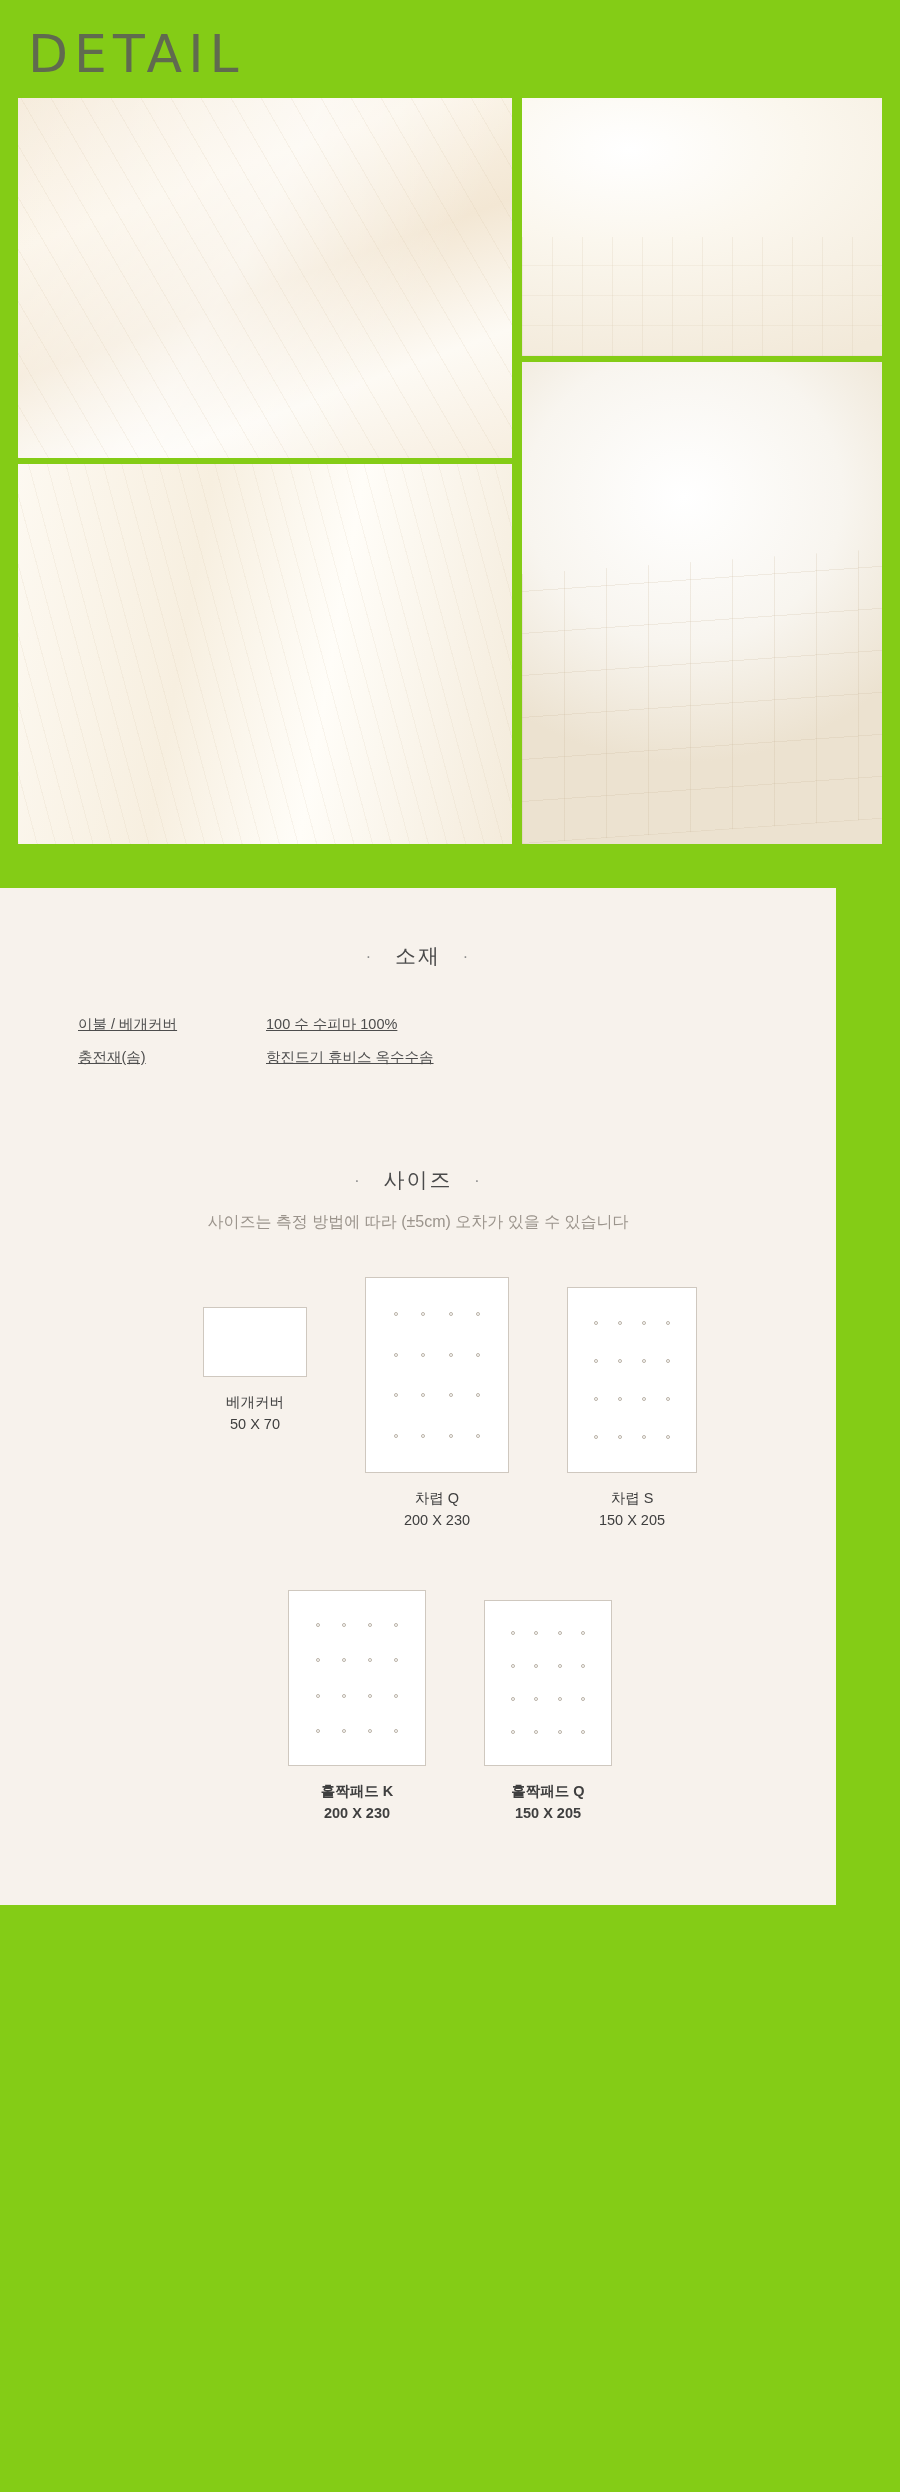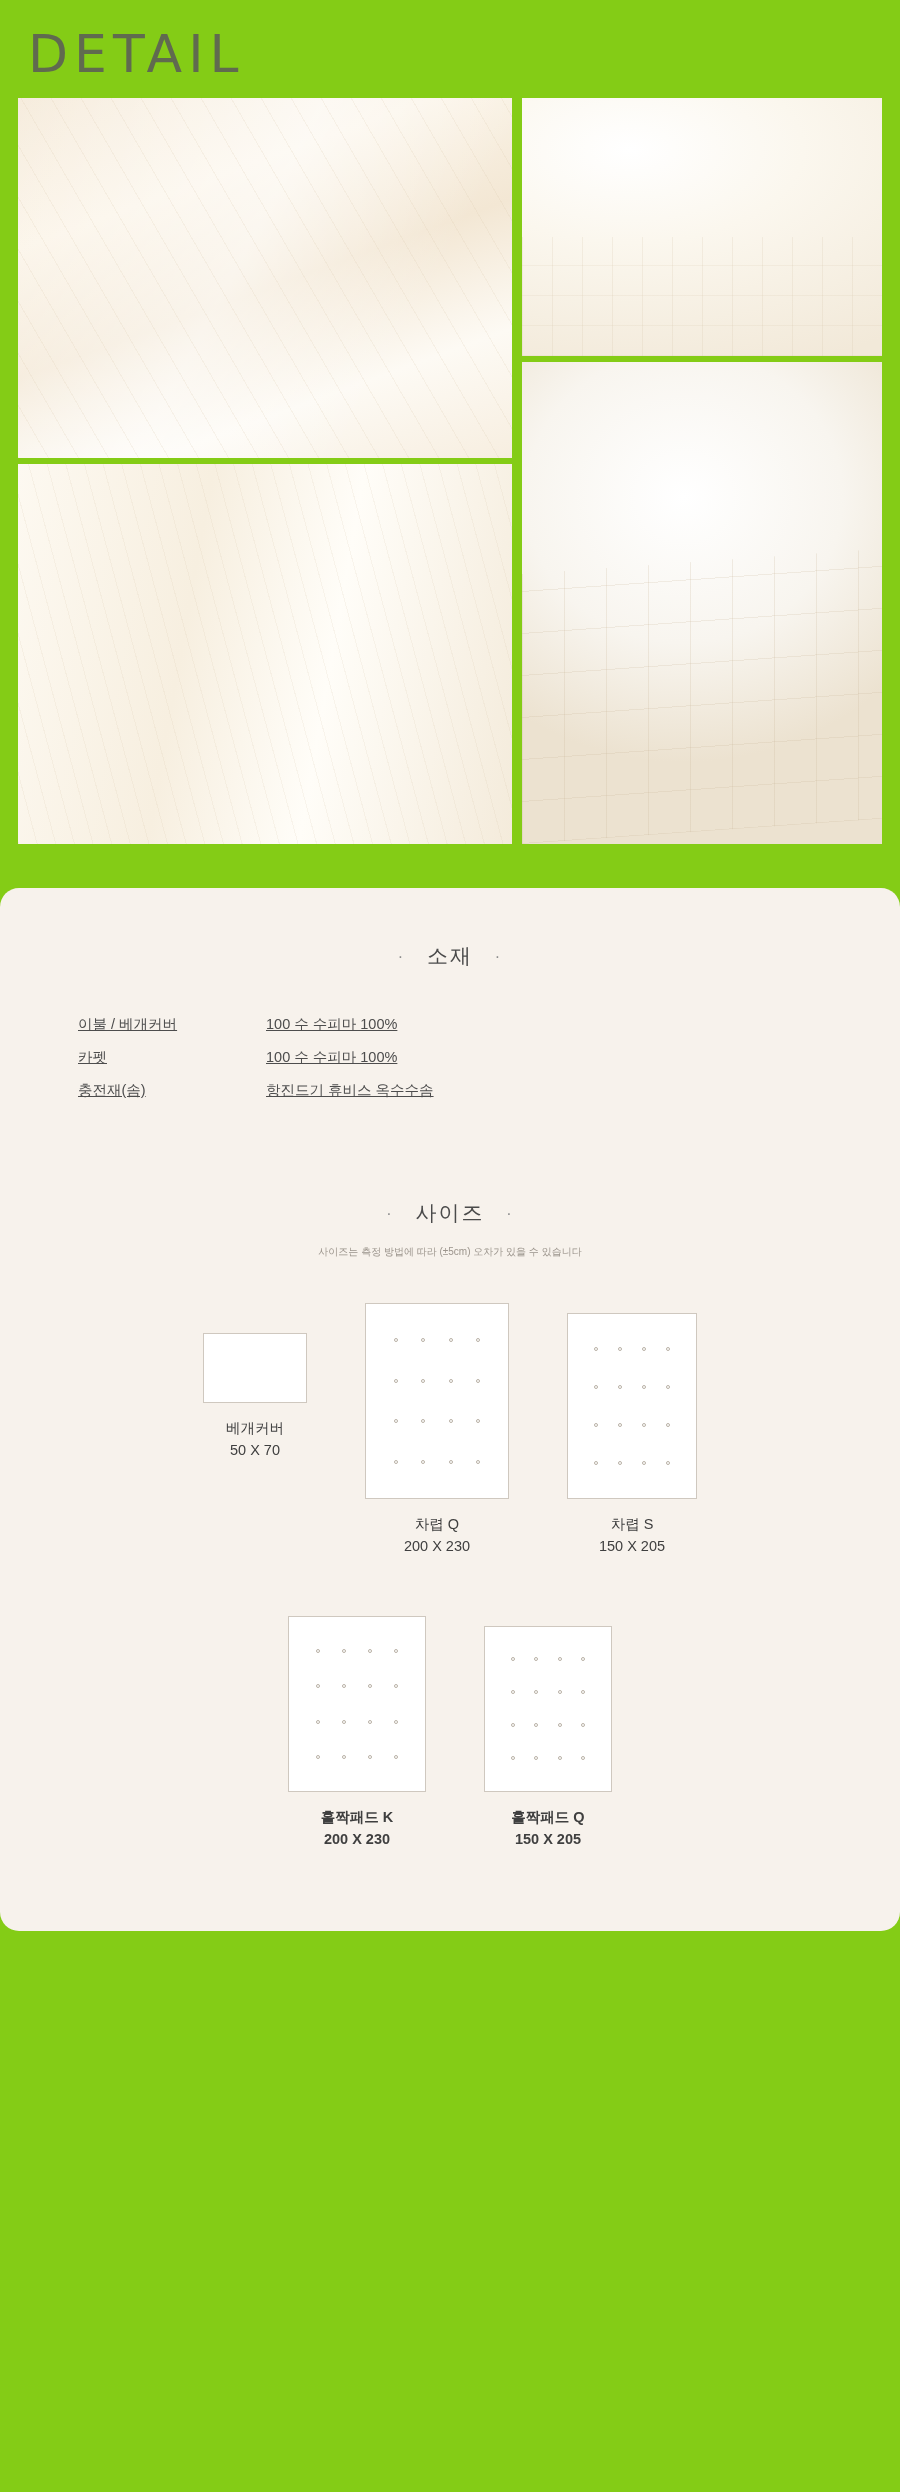--- a/index.html
+++ b/index.html
@@ -111,23 +111,22 @@
     background:
       repeating-linear-gradient(90deg, rgba(198,178,148,.22) 0 1px, rgba(0,0,0,0) 1px 42px),
       repeating-linear-gradient(0deg, rgba(198,178,148,.2) 0 1px, rgba(0,0,0,0) 1px 42px);
     transform: skewY(-4deg);
     transform-origin: bottom left;
   }
 
   
   .info {
     background: #f7f2ec;
-    width: 900px;
+    width: 836px;
     padding: 54px 0 80px 0;
-    border-radius: 19px;
   }
   .sec-title {
     text-align: center;
     font-size: 21px;
     color: #4b4b4b;
     letter-spacing: 2px;
     margin: 0 0 38px 0;
     font-weight: 400;
   }
   .sec-title .dot {
@@ -148,21 +147,21 @@
   .spec-table td {
     padding: 7px 0;
     vertical-align: top;
   }
   .spec-table td.k { width: 188px; }
   .spec-table tr.strong td { font-weight: bold; color: #2f2f2f; padding-top: 26px; }
 
   .size-block { margin-top: 92px; }
   .size-note {
     text-align: center;
-    font-size: 10px;
+    font-size: 16px;
     color: #9b948c;
     margin: -20px 0 44px 0;
   }
 
   .diagrams {
     position: relative;
     width: 900px;
   }
   .row {
     display: flex;
@@ -232,24 +231,20 @@
     <h2 class="sec-title">
       <span class="dot">·</span>
       <span>소재</span>
       <span class="dot">·</span>
     </h2>
 
     <table class="spec-table">
       <tbody>
         <tr>
           <td class="k">이불 / 베개커버</td>
-          <td class="v">100 수 수피마 100%</td>
-        </tr>
-        <tr>
-          <td class="k">카펫</td>
           <td class="v">100 수 수피마 100%</td>
         </tr>
         <tr>
           <td class="k">충전재(솜)</td>
           <td class="v">항진드기 휴비스 옥수수솜</td>
         </tr>
       </tbody>
     </table>
 
     <div class="size-block">

